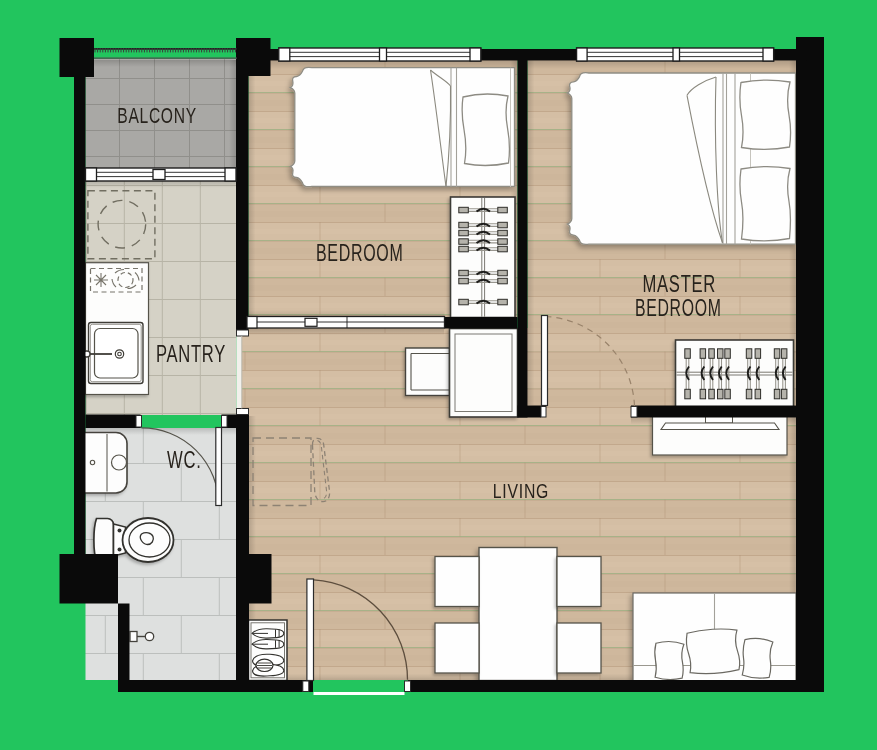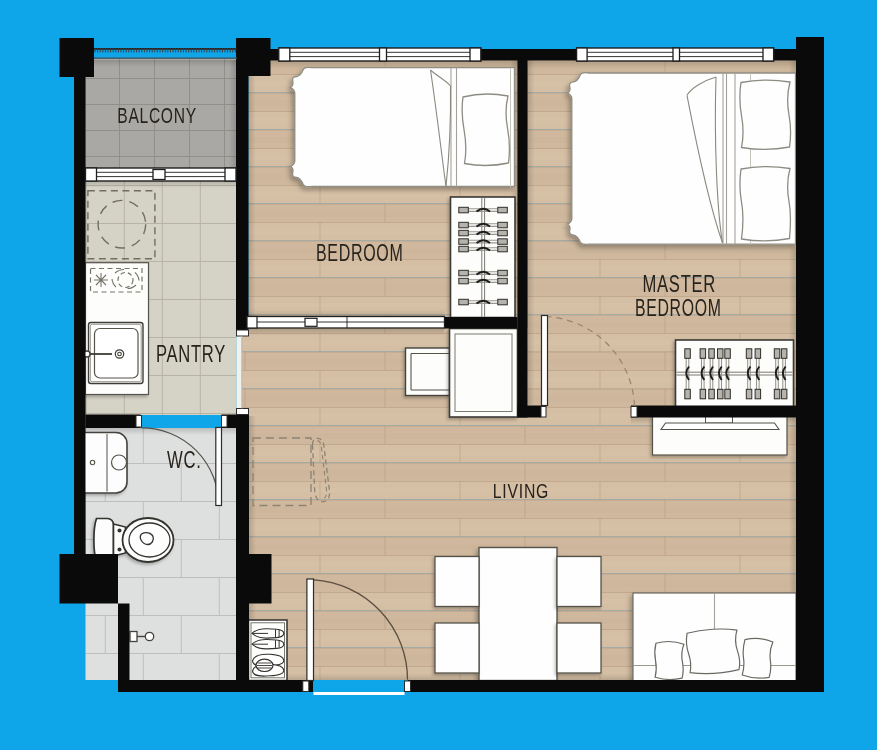--- a/index.html
+++ b/index.html
@@ -1,16 +1,16 @@
 <!DOCTYPE html>
 <html><head>
 <meta charset="utf-8">
 <style>
 html,body{margin:0;padding:0;background:#fff;}
-#plan{position:relative;width:877px;height:750px;background:#0ea5e9;overflow:hidden;
+#plan{position:relative;width:877px;height:750px;background:#22c55e;overflow:hidden;
 font-family:"Liberation Sans", sans-serif;}
 svg{display:block}
 .lbl{font-family:"Liberation Sans", sans-serif;fill:#27221c;letter-spacing:1px;}
 </style>
 </head>
 <body>
 <div id="plan">
 <svg width="877" height="750" viewBox="0 0 877 750">
 <defs>
 <pattern id="wood" width="140" height="37" patternUnits="userSpaceOnUse">

